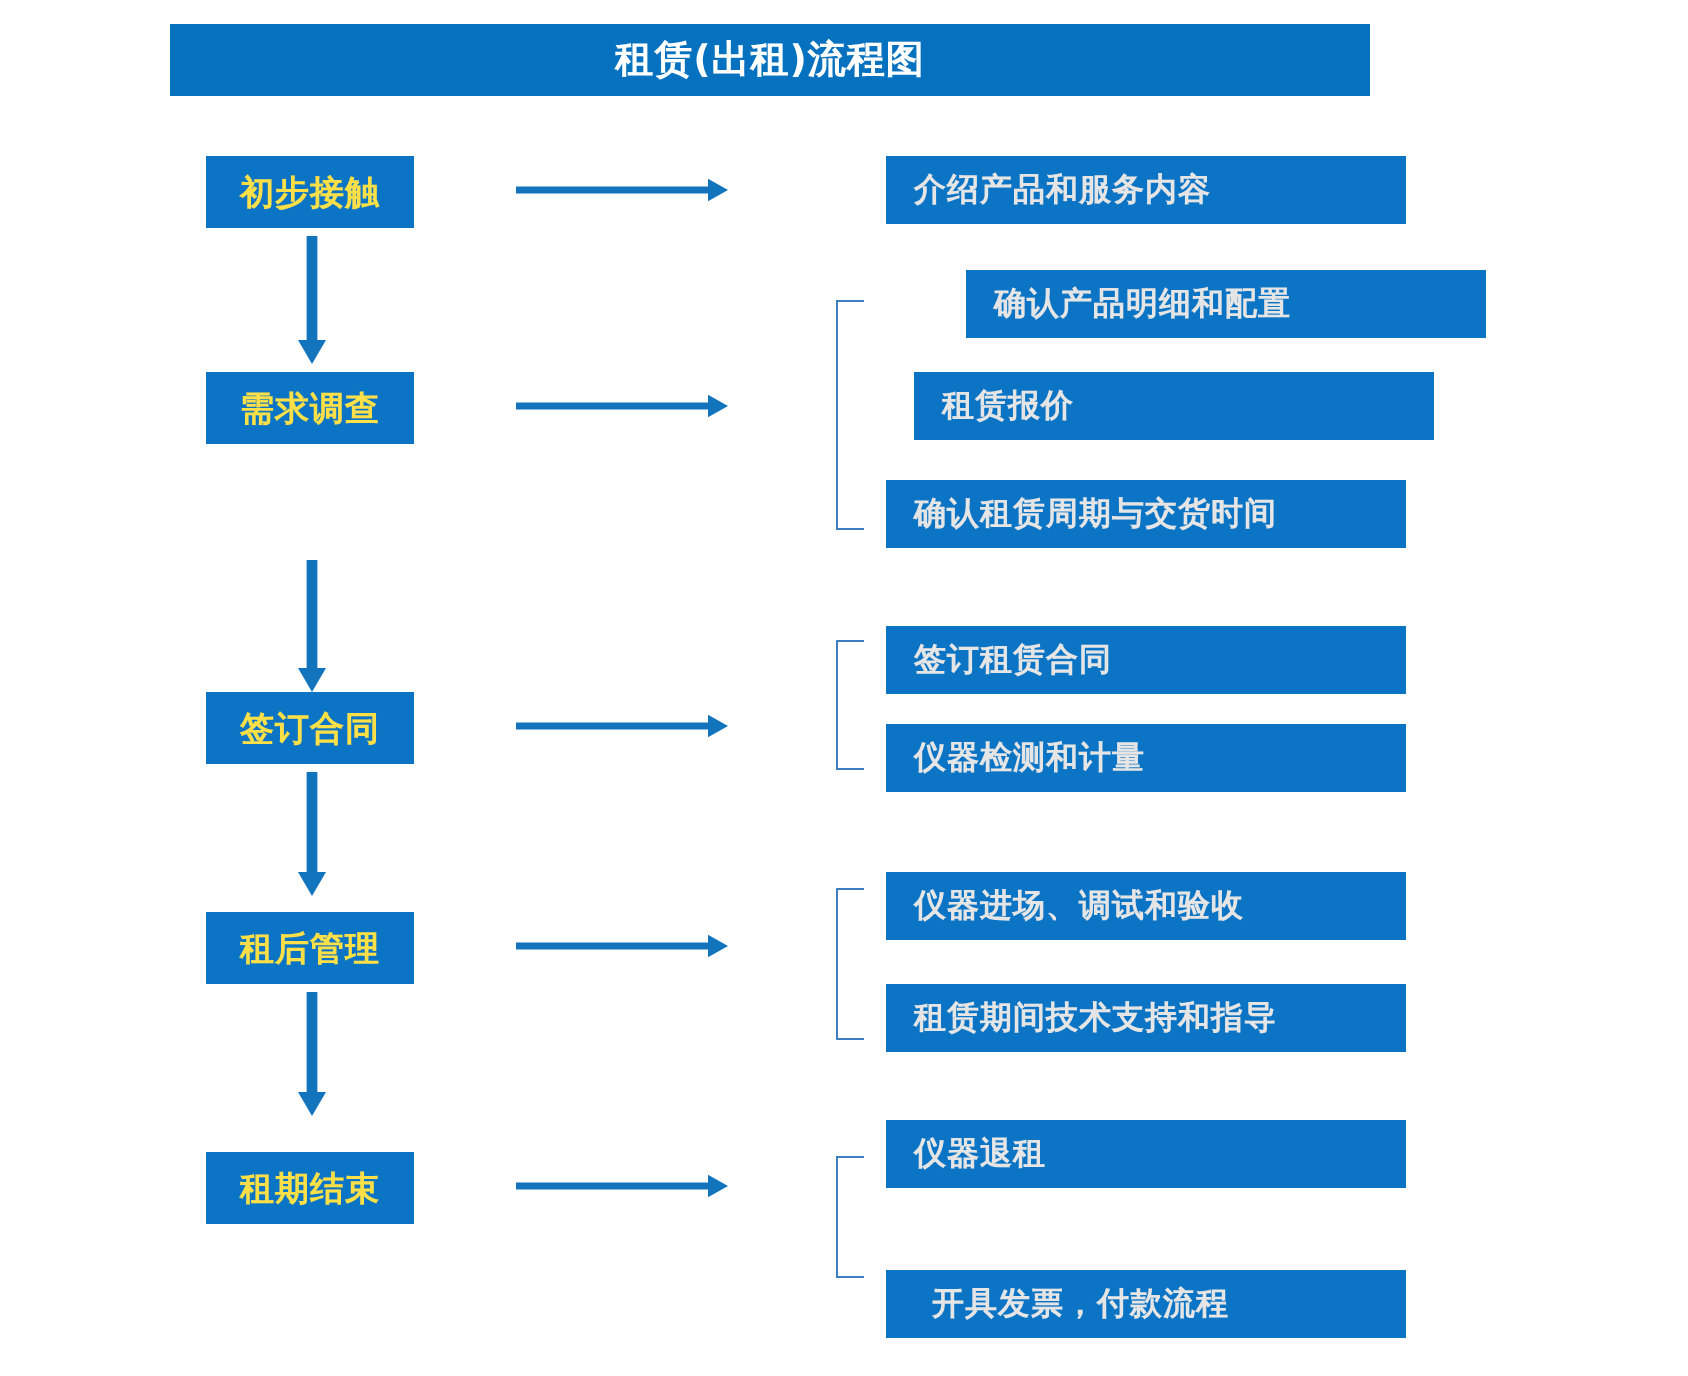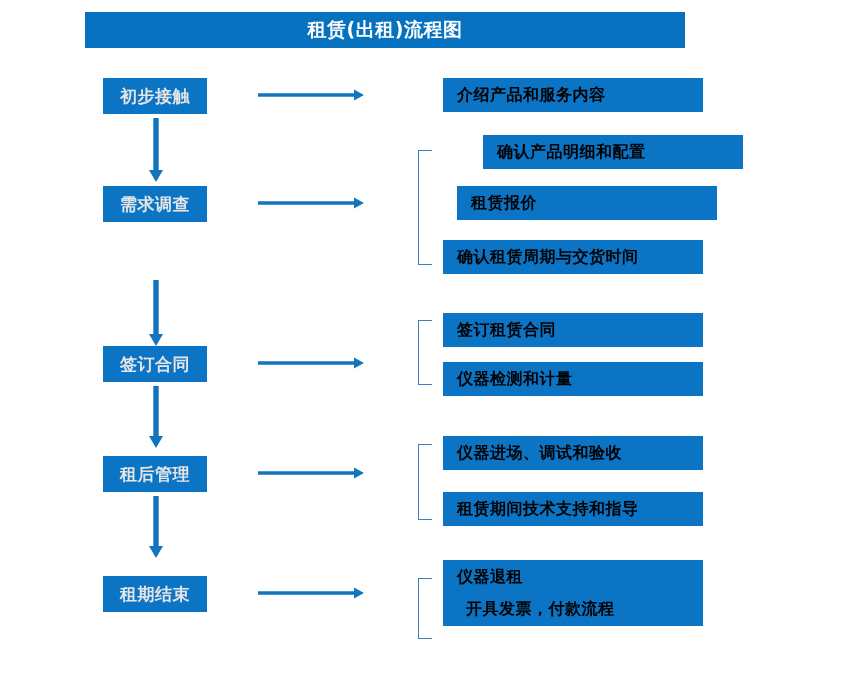--- a/index.html
+++ b/index.html
@@ -35,37 +35,37 @@
     letter-spacing: 0.5px;
   }
 
   
   .stage-box {
     position: absolute;
     left: 103px;
     width: 104px;
     height: 36px;
     background: #0B74C4;
-    color: #e5e5e5;
+    color: #fde047;
     font-size: 17px;
     font-weight: bold;
     display: flex;
     align-items: center;
     justify-content: center;
     letter-spacing: 0.5px;
   }
 
   
   .detail-box {
     position: absolute;
     left: 443px;
     width: 260px;
     height: 34px;
     background: #0B74C4;
-    color: #000000;
+    color: #e5e5e5;
     font-size: 16px;
     font-weight: bold;
     display: flex;
     align-items: center;
     padding-left: 14px;
     box-sizing: border-box;
     letter-spacing: 0.5px;
   }
 
   
@@ -183,15 +183,15 @@
 
   <div class="arrow-right" style="top:586px;">
     <svg viewBox="0 0 106 14" preserveAspectRatio="none">
       <path d="M0,5.2 L96,5.2 L96,1.4 L106,7 L96,12.6 L96,8.8 L0,8.8 Z" fill="#1174BC"></path>
     </svg>
   </div>
 
   <div class="bracket" style="top:578px; height:61px;"></div>
 
   <div class="detail-box" style="top:560px;">仪器退租</div>
-  <div class="detail-box" style="top:592px;padding-left:23px;">开具发票，付款流程</div>
+  <div class="detail-box" style="top:635px;padding-left:23px;">开具发票，付款流程</div>
 
 </div>
 
 </body></html>

